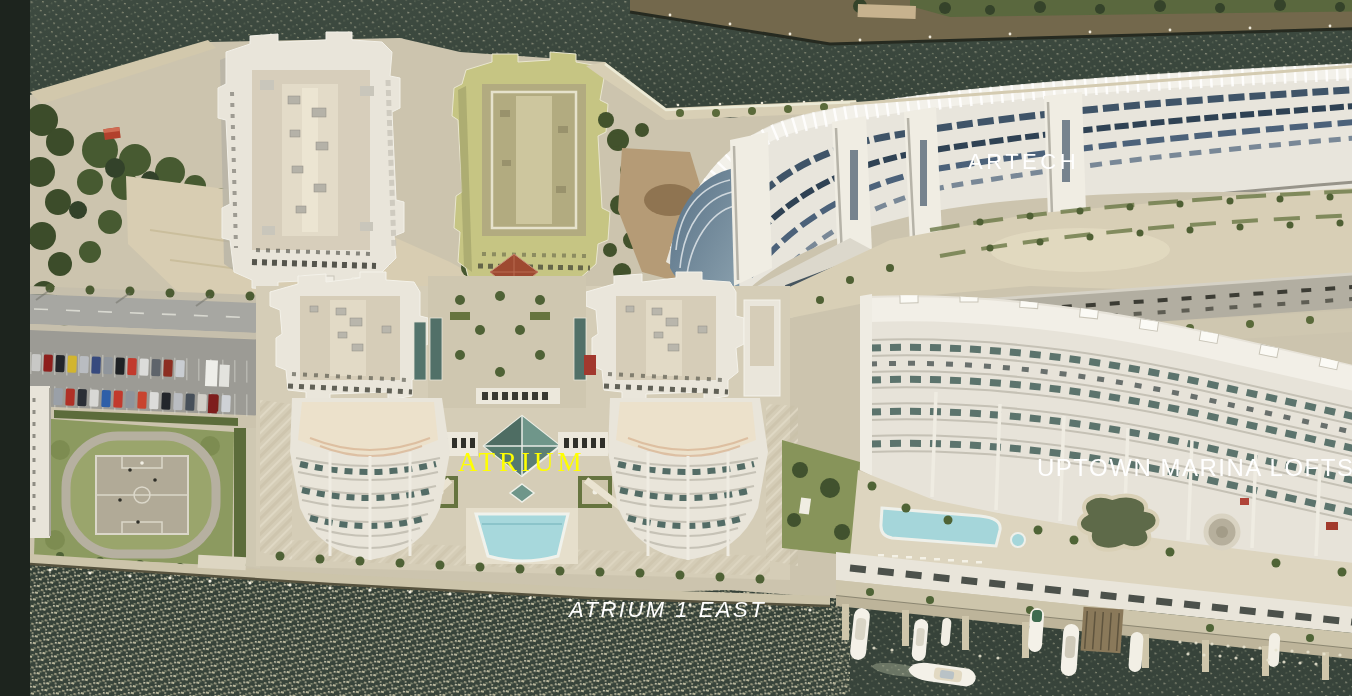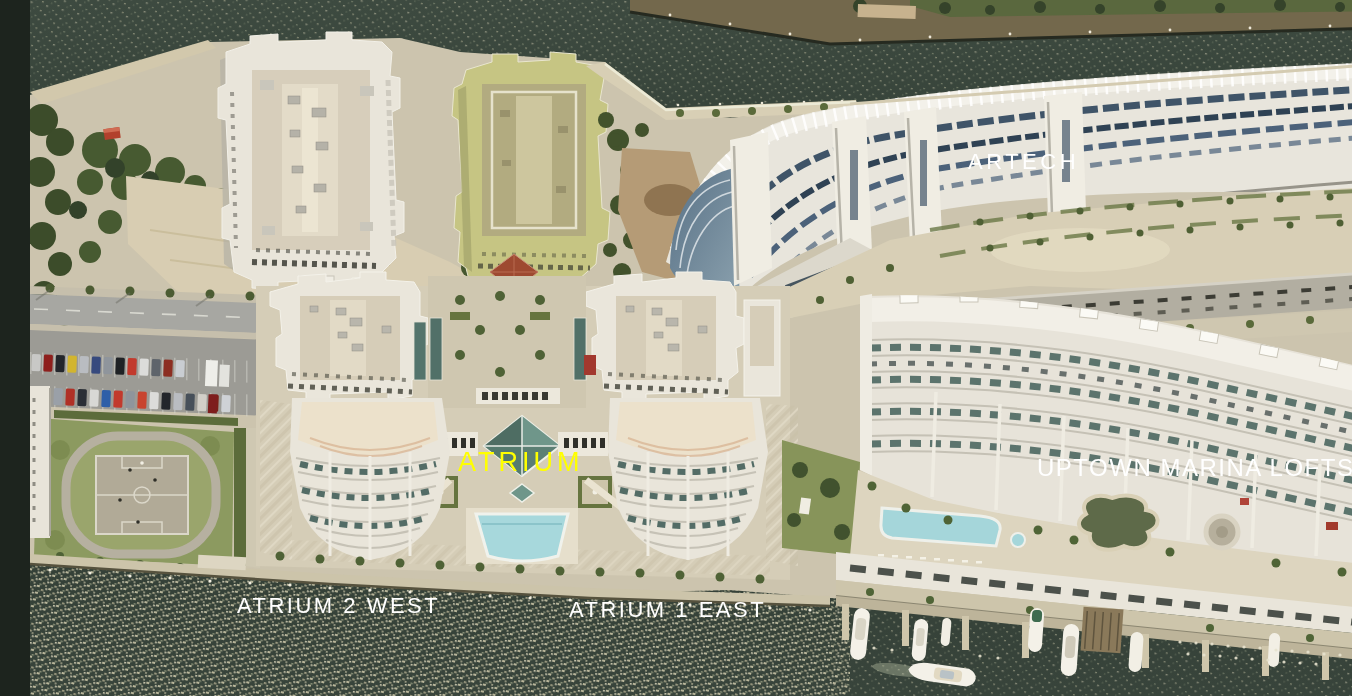--- a/index.html
+++ b/index.html
@@ -2,24 +2,24 @@
 <html><head>
 <meta charset="utf-8">
 <style>
   html,body{margin:0;padding:0;background:#1d241e;}
   .stage{position:relative;width:1352px;height:696px;overflow:hidden;
          font-family:"Liberation Sans","DejaVu Sans",sans-serif;margin-left:30px;}
   .scene{position:absolute;left:0;top:0;}
   .map-label{position:absolute;white-space:nowrap;line-height:1;font-weight:400;
              font-family:"Liberation Sans","DejaVu Sans",sans-serif;}
   .lbl-artech{left:938px;top:151px;font-size:22px;letter-spacing:3.5px;}
-  .lbl-atrium{left:428px;top:449px;font-size:27px;letter-spacing:4px;}
+  .lbl-atrium{left:428px;top:449px;font-size:27px;letter-spacing:4px;font-family:Liberation Serif, serif;}
   .lbl-uptown{left:1007px;top:456px;font-size:24px;letter-spacing:1.5px;}
   .lbl-a2w{left:207px;top:595px;font-size:22px;letter-spacing:2.5px;}
-  .lbl-a1e{left:539px;top:599px;font-size:22px;letter-spacing:2.5px;}
+  .lbl-a1e{left:539px;top:599px;font-size:22px;letter-spacing:2.5px;font-style:italic;}
 </style>
 </head>
 <body>
 
 <div class="stage">
 <svg class="scene" width="1352" height="696" viewBox="0 0 1352 696">
   <defs>
     <linearGradient id="gradWater" x1="0" y1="0" x2="0" y2="1">
       <stop offset="0" stop-color="#3d4a40"></stop>
           <stop offset="0.45" stop-color="#2e3a31"></stop>
@@ -797,15 +797,14 @@
       <path d="M-34,0 Q-30,-9 -12,-9 L26,-9 Q34,-6 34,0 Q34,6 26,9 L-12,9 Q-30,9 -34,0 Z" fill="#f4f1e8"></path>
       <rect x="-8" y="-6" width="28" height="12" rx="4" fill="#e2d9c2"></rect>
       <rect x="-2" y="-4" width="14" height="8" rx="2" fill="#b9c2c6"></rect>
     </g>
   </g>
 </svg>
 
 <div class="map-label lbl-artech" style="color: rgb(255, 255, 255);">ARTECH</div>
 <div class="map-label lbl-atrium" style="color: rgb(255, 255, 0);">ATRIUM</div>
 <div class="map-label lbl-uptown" style="color: rgb(255, 255, 255); text-align: right;">UPTOWN MARINA LOFTS</div>
-<div class="map-label lbl-a2w" style="color: rgb(255, 255, 255);">ATRIUM 2 WEST</div>
 <div class="map-label lbl-a1e" style="color: rgb(255, 255, 255);">ATRIUM 1 EAST</div>
 </div>
 
 </body></html>

